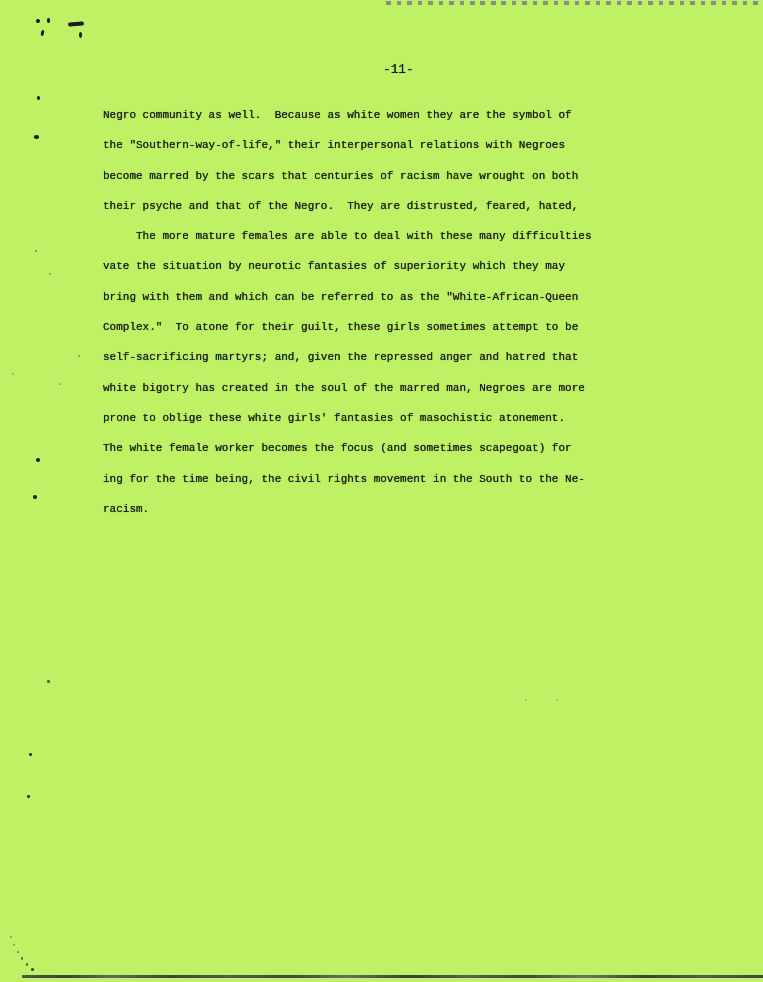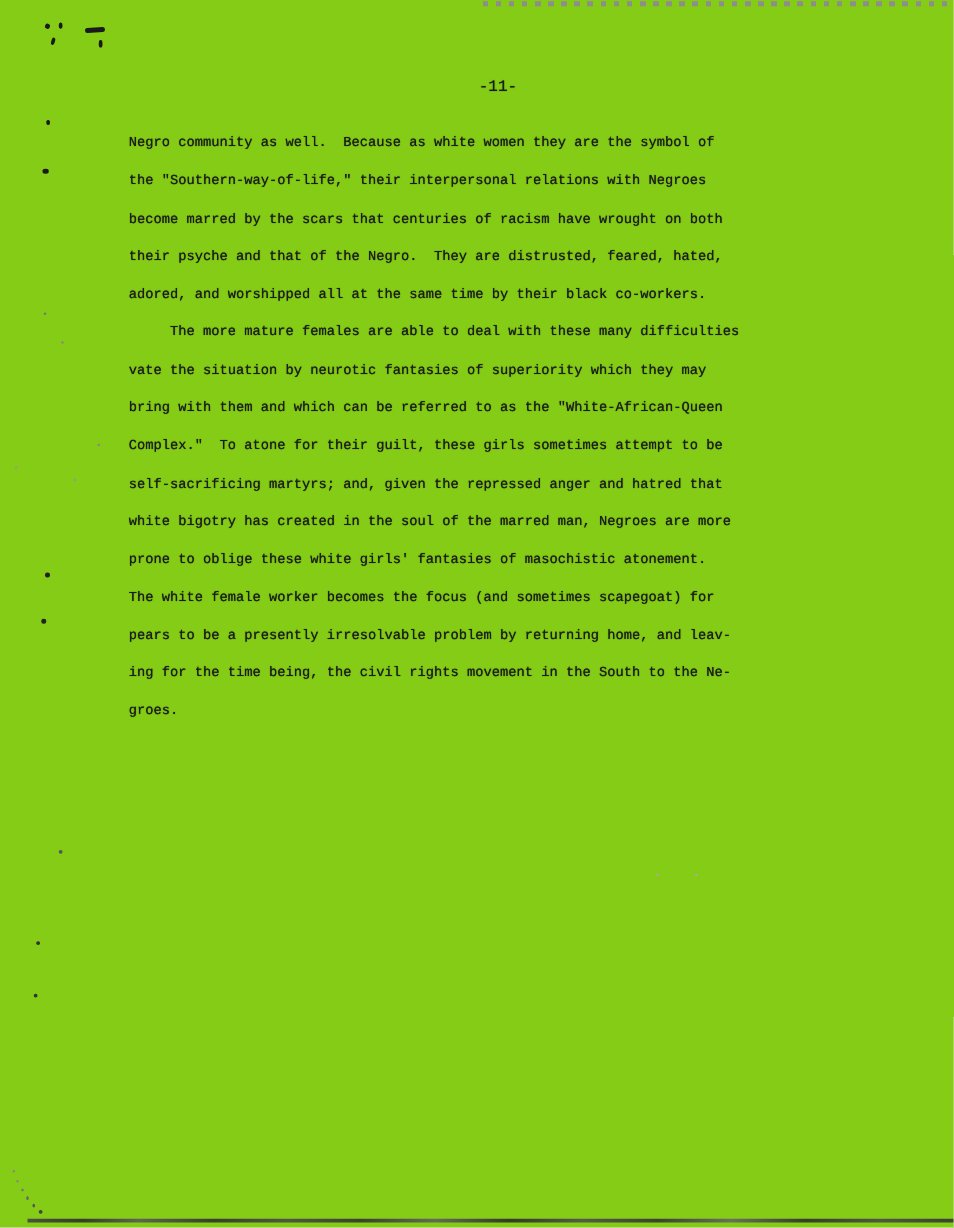--- a/index.html
+++ b/index.html
@@ -1,19 +1,19 @@
 <!DOCTYPE html>
 <html><head>
 <meta charset="utf-8">
 <style>
   html,body{margin:0;padding:0;background:#e8e8e8;}
   .page{
     position:relative;
     width:763px;height:982px;
-    background:#84cc16;
+    background:#bef264;
     overflow:hidden;
     font-family:"Liberation Mono","DejaVu Sans Mono",monospace;
     color:#1c1c1c;
   }
   
   .dashes-top{
     position:absolute;top:1px;left:386px;width:377px;height:4px;
     background:repeating-linear-gradient(90deg,#8d8d8d 0 4.5px,transparent 4.5px 10.5px);
   }
   .bottom-edge{
@@ -75,27 +75,25 @@
   <span class="mark" style="left:26px;top:963px;width:2px;height:3px;background:#555"></span>
   <span class="mark" style="left:31px;top:968px;width:3px;height:3px;background:#444"></span>
 
   <div class="page-number">-11-</div>
 
   <div class="text-block">
     <div class="text-line">Negro community as well.  Because as white women they are the symbol of</div>
     <div class="text-line">the "Southern-way-of-life," their interpersonal relations with Negroes</div>
     <div class="text-line">become marred by the scars that centuries of racism have wrought on both</div>
     <div class="text-line">their psyche and that of the Negro.  They are distrusted, feared, hated,</div>
-    <div class="text-line">adored, and worshipped all at the same time by their black co-workers.</div>
     <div class="text-line">     The more mature females are able to deal with these many difficulties</div>
     <div class="text-line">vate the situation by neurotic fantasies of superiority which they may</div>
     <div class="text-line">bring with them and which can be referred to as the "White-African-Queen</div>
     <div class="text-line">Complex."  To atone for their guilt, these girls sometimes attempt to be</div>
     <div class="text-line">self-sacrificing martyrs; and, given the repressed anger and hatred that</div>
     <div class="text-line">white bigotry has created in the soul of the marred man, Negroes are more</div>
     <div class="text-line">prone to oblige these white girls' fantasies of masochistic atonement.</div>
     <div class="text-line">The white female worker becomes the focus (and sometimes scapegoat) for</div>
-    <div class="text-line">pears to be a presently irresolvable problem by returning home, and leav-</div>
     <div class="text-line">ing for the time being, the civil rights movement in the South to the Ne-</div>
-    <div class="text-line">groes.</div>
+    <div class="text-line">racism.</div>
   </div>
 
 </div>
 
 </body></html>

